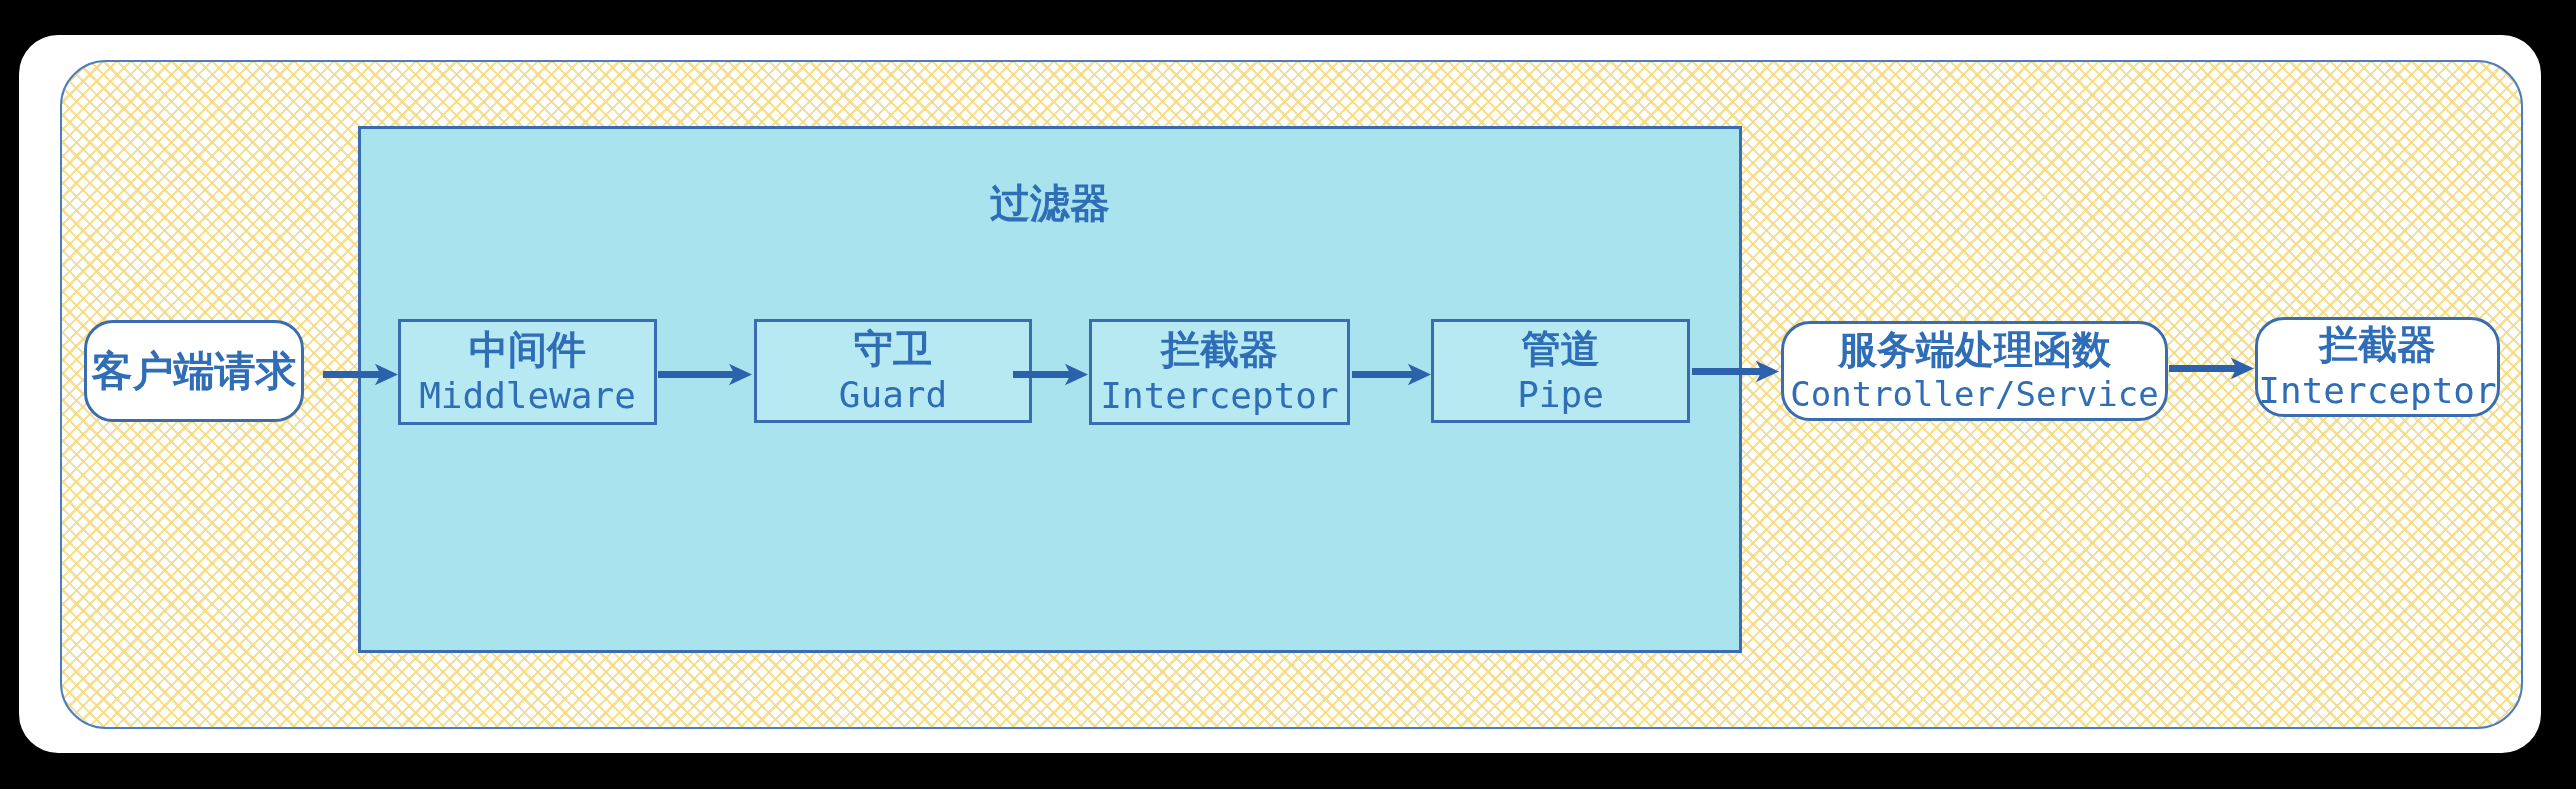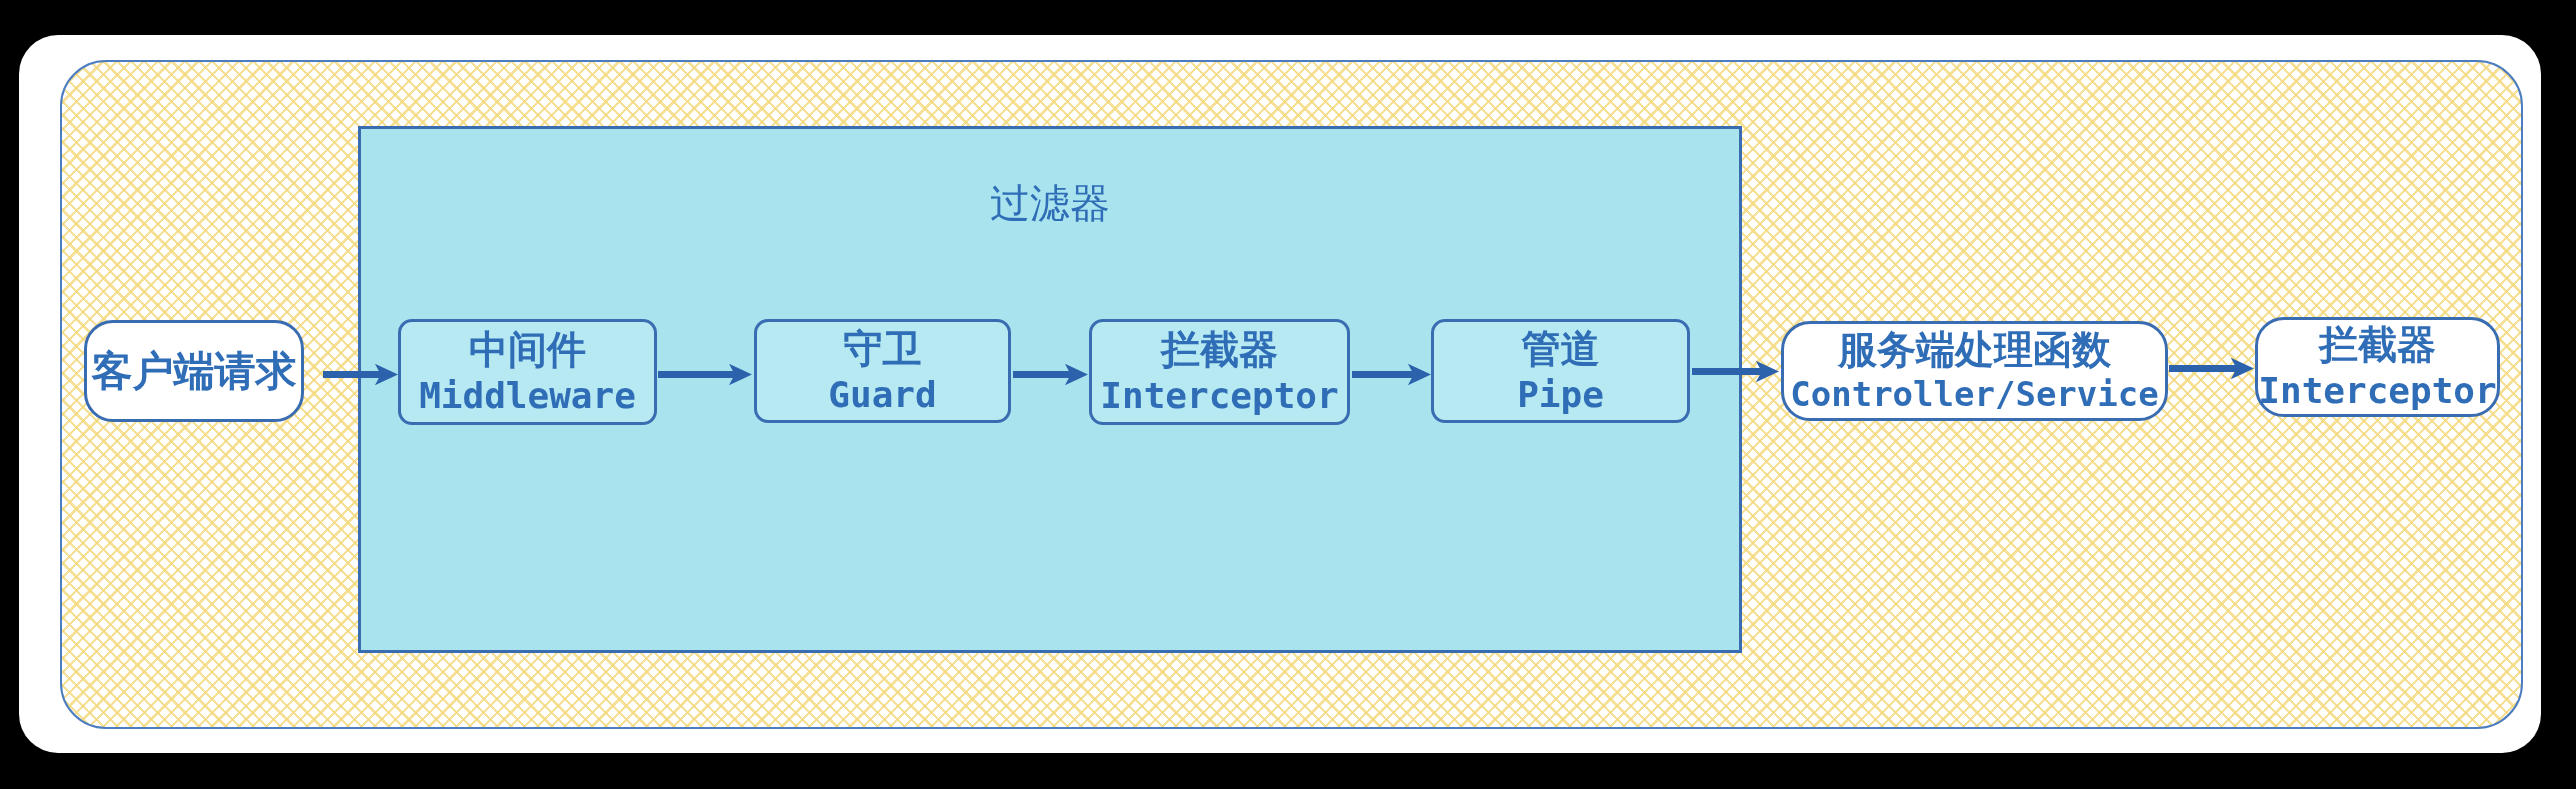--- a/index.html
+++ b/index.html
@@ -27,32 +27,32 @@
     background-image:
       repeating-linear-gradient(45deg,  var(--hatch) 0 2.3px, transparent 2.3px 9.6px),
       repeating-linear-gradient(-45deg, var(--hatch) 0 2.3px, transparent 2.3px 9.6px);
   }
   .filter-box{
     position:absolute;left:358px;top:126px;width:1384px;height:527px;
     background:var(--cyan);border:3.9px solid var(--line);box-sizing:border-box;
   }
   .filter-title{
     position:absolute;left:358px;top:176px;width:1384px;
-    text-align:center;font-size:40px;color:var(--text);font-weight:normal;
+    text-align:center;font-size:40px;color:var(--text);font-weight:bold;
   }
   .node{
     position:absolute;display:flex;flex-direction:column;justify-content:center;
     align-items:center;border:3.9px solid var(--line);box-sizing:border-box;
     color:var(--text);line-height:1.22;text-align:center;font-weight:bold;
   }
   .node .l1{font-size:39px;}
-  .node .l2{font-family:"DejaVu Sans Mono","Liberation Mono",monospace;font-size:36px;font-weight:bold;}
+  .node .l2{font-family:"DejaVu Sans Mono","Liberation Mono",monospace;font-size:36px;font-weight:normal;}
   .node .l2:empty{display:none;}
   .rounded{border-radius:29px;background:#fff;}
-  .rect{border-radius:14px;background:var(--cyan-light);}
+  .rect{border-radius:0;background:var(--cyan-light);}
   .node-client .l1{font-size:41px;}
   .node-controller .l2{font-size:34px;}
   .arrow{position:absolute;height:31px;color:var(--arrow);}
   .arrow svg{display:block;width:100%;height:100%;}
 </style>
 </head>
 <body>
 
 <div class="stage">
   <div class="card"></div>
@@ -64,21 +64,21 @@
   <div class="node rounded node-client" style="left:84px;top:320px;width:220px;height:102px">
     <div class="l1">客户端请求</div>
 
   </div>
 
   <div class="node rect" style="left:398px;top:319px;width:259px;height:106px">
     <div class="l1">中间件</div>
     <div class="l2">Middleware</div>
   </div>
 
-  <div class="node rect" style="left:754px;top:319px;width:257px;height:104px">
+  <div class="node rect" style="left:754px;top:319px;width:278px;height:104px">
     <div class="l1">守卫</div>
     <div class="l2">Guard</div>
   </div>
 
   <div class="node rect" style="left:1089px;top:319px;width:261px;height:106px">
     <div class="l1">拦截器</div>
     <div class="l2">Interceptor</div>
   </div>
 
   <div class="node rounded node-controller" style="left:1781px;top:321px;width:387px;height:100px">

